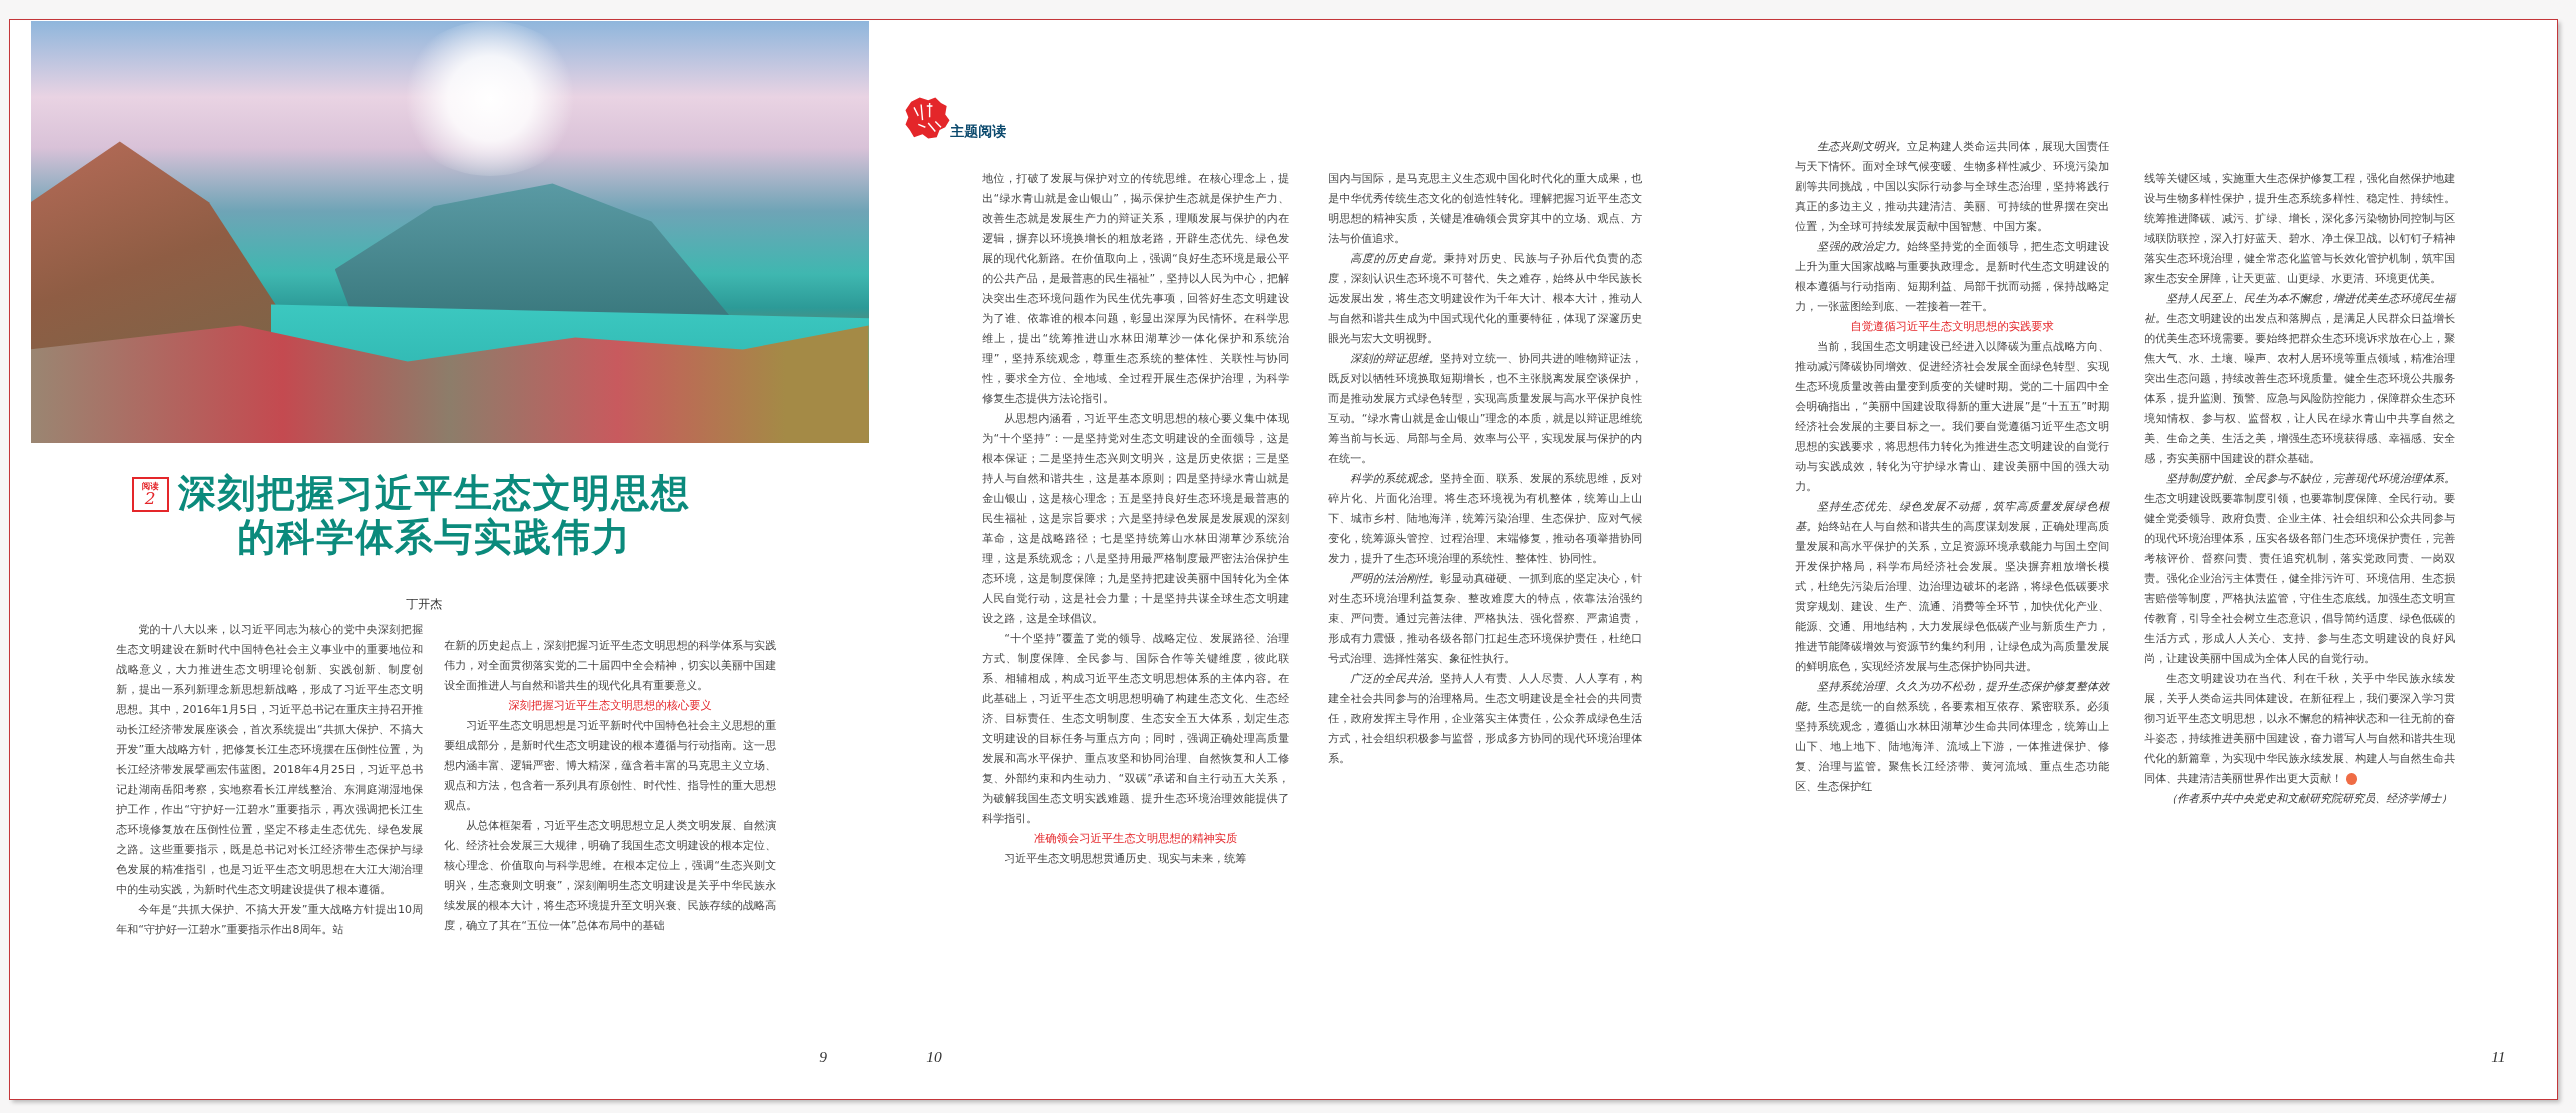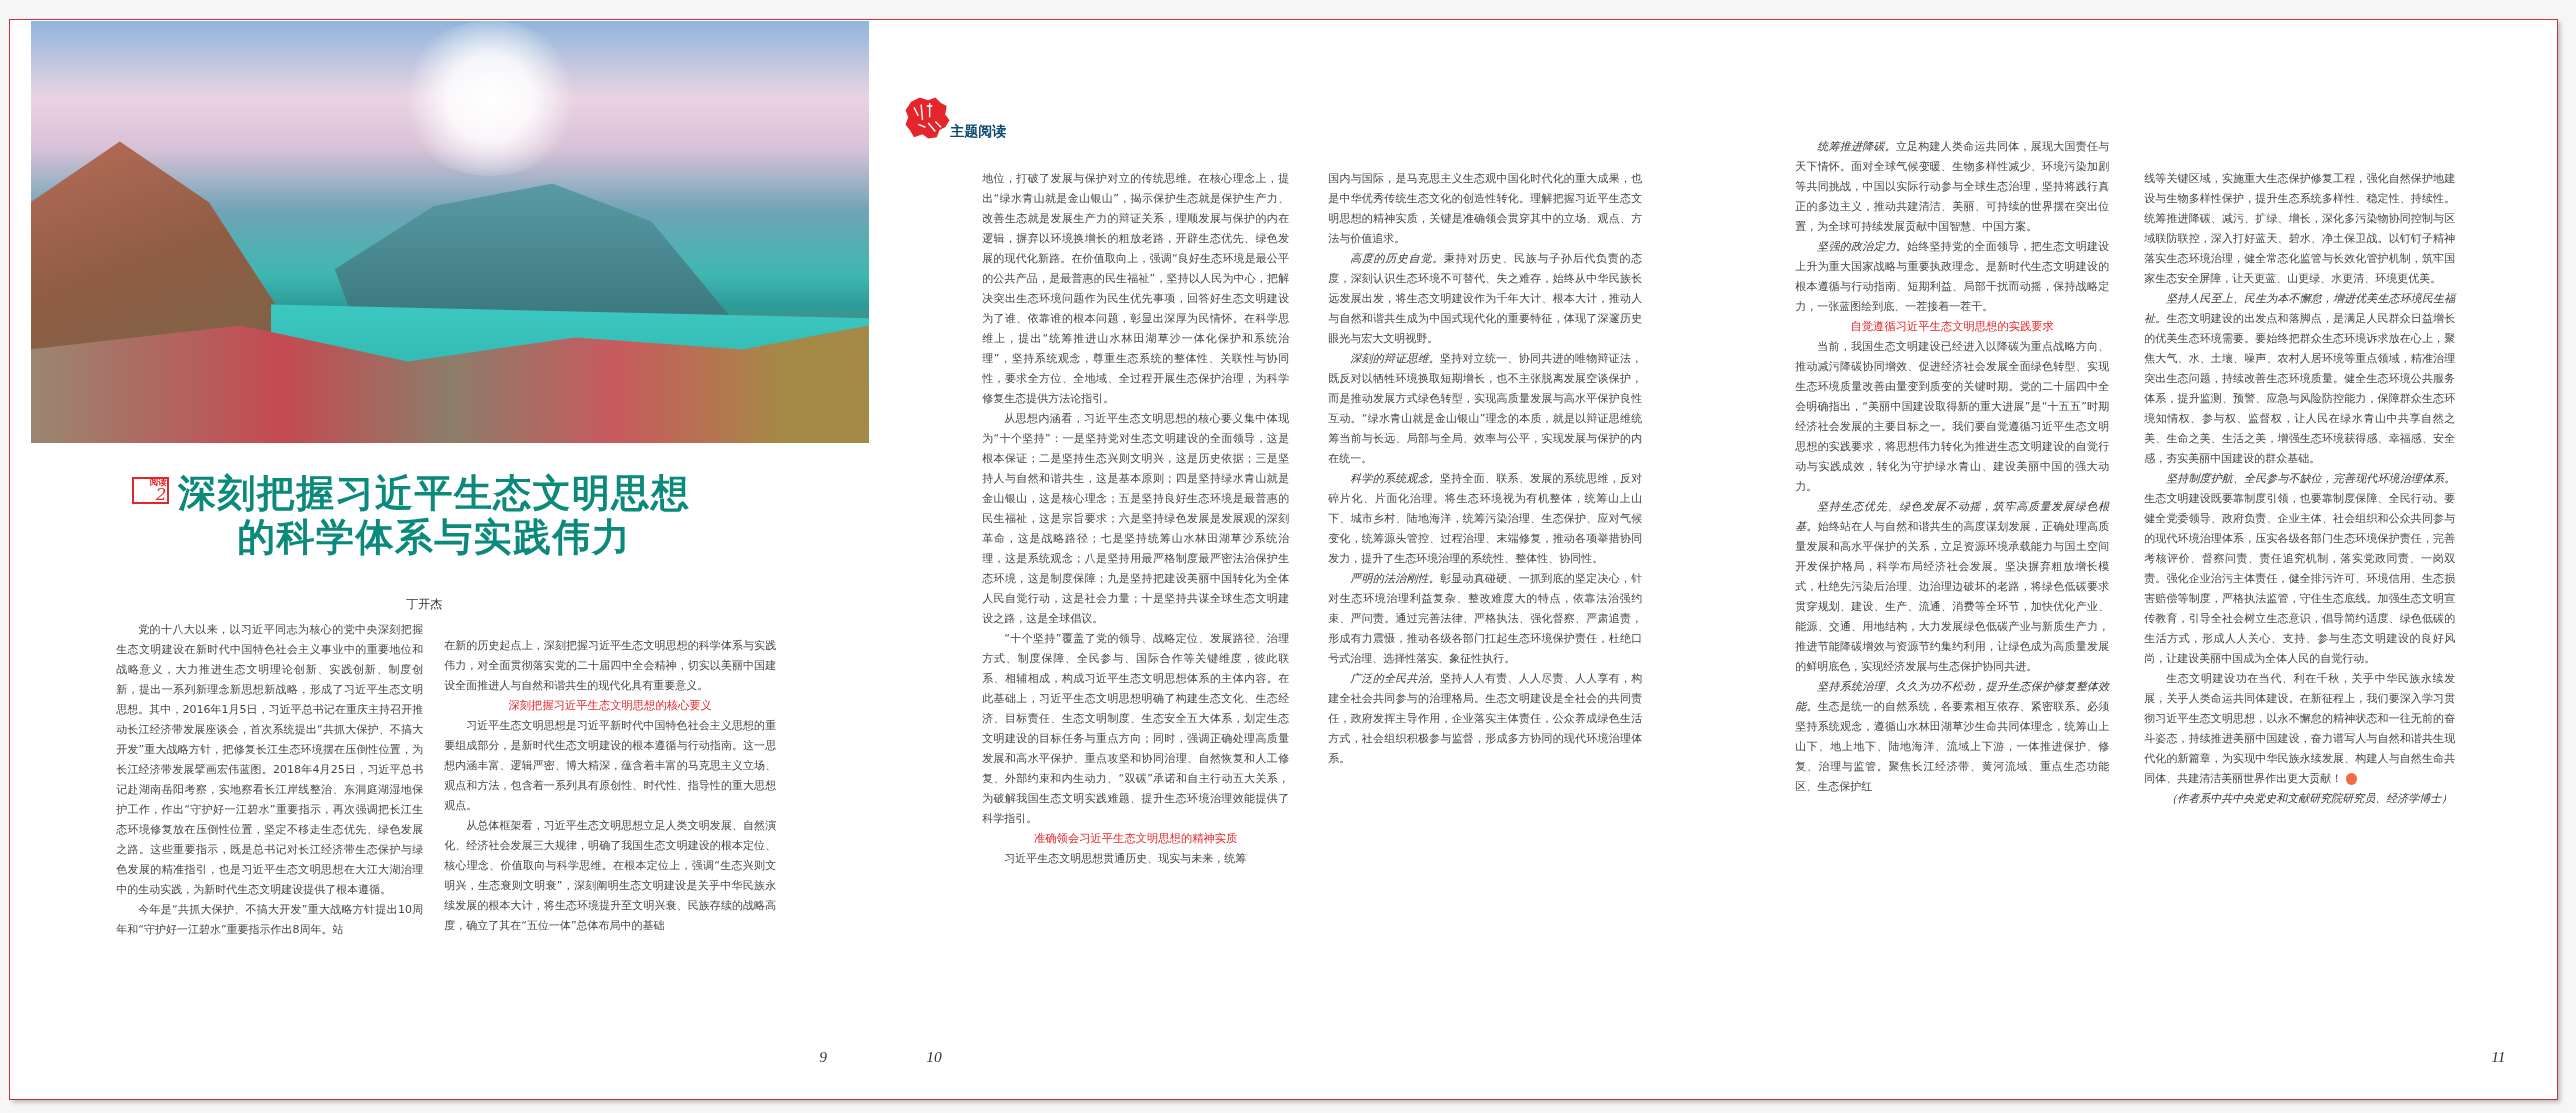--- a/index.html
+++ b/index.html
@@ -17,22 +17,22 @@
                   background:linear-gradient(180deg,#5a9aa4,#2d6b6e); clip-path:polygon(0 45%,25% 12%,55% 0,80% 20%,100% 70%,90% 100%,10% 100%); }
   .photo .river { position:absolute; left:240px; top:283px; width:607px; height:141px;
                   background:linear-gradient(180deg,#3cc8c0,#26a9a6); clip-path:polygon(0 0,100% 10%,100% 60%,70% 80%,30% 100%,0 100%); }
   .photo .fg { position:absolute; left:0; top:304px; width:838px; height:120px;
                background:linear-gradient(90deg,#9a8672,#c44a50 30%,#8d7d6a 50%,#c85a5e 70%,#a48a46 90%); clip-path:polygon(0 20%,25% 0,45% 30%,65% 10%,85% 20%,100% 0,100% 100%,0 100%); }
   .page { position:absolute; top:0; height:1079px; }
   .p9 { left:0; width:859px; }
   .p10 { left:859px; width:855px; }
   .p11 { left:1714px; width:833px; }
   .title-block { position:absolute; left:113px; top:451px; width:622px; text-align:center; }
-  .read-badge { position:absolute; left:8.5px; top:5.7px; width:37px; height:27px; border:2.1px solid #e4262a; box-sizing:border-box;
-                display:flex; flex-direction:column; align-items:flex-end; justify-content:center; }
+  .read-badge { position:absolute; left:8.5px; top:5.7px; width:37px; height:35px; border:2.1px solid #e4262a; box-sizing:border-box;
+                display:flex; flex-direction:column; align-items:center; justify-content:center; }
   .read-badge .t { color:#e4262a; font-size:8.5px; font-weight:bold; line-height:9.2px; }
   .read-badge .n { color:#e4262a; font-family:"DejaVu Serif",serif; font-style:italic; font-size:17px; line-height:15.5px; }
   .title { color:#0b8a7c; font-weight:bold; font-size:38px; line-height:44px; letter-spacing:1.4px;
            font-family:"DejaVu Sans",sans-serif; }
   .author { position:absolute; left:396px; top:569px; font-family:"DejaVu Serif",serif; font-size:12px; color:#333;margin-top:7px; }
   .col { position:absolute; font-size:11px; line-height:20px; color:#444; text-align:justify; }
   .col p { margin:0; text-indent:2em; }
   .col p.noindent { text-indent:0;margin-top:16px; }
   .col .kw { font-family:"DejaVu Serif",serif; font-style:italic; color:#333; }
   .subhead { color:#e4262a; font-size:11.3px; font-weight:normal; text-align:center; margin:11.3px 0 8.5px 0; text-indent:0 !important; }
@@ -102,21 +102,21 @@
       <p><span class="kw">科学的系统观念。</span><span>坚持全面、联系、发展的系统思维，反对碎片化、片面化治理。将生态环境视为有机整体，统筹山上山下、城市乡村、陆地海洋，统筹污染治理、生态保护、应对气候变化，统筹源头管控、过程治理、末端修复，推动各项举措协同发力，提升了生态环境治理的系统性、整体性、协同性。</span></p>
       <p><span class="kw">严明的法治刚性。</span><span>彰显动真碰硬、一抓到底的坚定决心，针对生态环境治理利益复杂、整改难度大的特点，依靠法治强约束、严问责。通过完善法律、严格执法、强化督察、严肃追责，形成有力震慑，推动各级各部门扛起生态环境保护责任，杜绝口号式治理、选择性落实、象征性执行。</span></p>
       <p><span class="kw">广泛的全民共治。</span><span>坚持人人有责、人人尽责、人人享有，构建全社会共同参与的治理格局。生态文明建设是全社会的共同责任，政府发挥主导作用，企业落实主体责任，公众养成绿色生活方式，社会组织积极参与监督，形成多方协同的现代环境治理体系。</span></p>
     </div>
 
     <div class="pagenum" style="left:57px; top:1028px;">10</div>
   </div>
 
   <div class="page p11">
     <div class="col" style="left:71px; top:117px; width:314px;">
-      <p><span class="kw">统筹推进降碳。</span><span>立足构建人类命运共同体，展现大国责任与天下情怀。面对全球气候变暖、生物多样性减少、环境污染加剧等共同挑战，中国以实际行动参与全球生态治理，坚持将践行真正的多边主义，推动共建清洁、美丽、可持续的世界摆在突出位置，为全球可持续发展贡献中国智慧、中国方案。</span></p>
+      <p><span class="kw">生态兴则文明兴。</span><span>立足构建人类命运共同体，展现大国责任与天下情怀。面对全球气候变暖、生物多样性减少、环境污染加剧等共同挑战，中国以实际行动参与全球生态治理，坚持将践行真正的多边主义，推动共建清洁、美丽、可持续的世界摆在突出位置，为全球可持续发展贡献中国智慧、中国方案。</span></p>
       <p><span class="kw">坚强的政治定力。</span><span>始终坚持党的全面领导，把生态文明建设上升为重大国家战略与重要执政理念。是新时代生态文明建设的根本遵循与行动指南、短期利益、局部干扰而动摇，保持战略定力，一张蓝图绘到底、一茬接着一茬干。</span></p>
       <p class="subhead">自觉遵循习近平生态文明思想的实践要求</p>
       <p>当前，我国生态文明建设已经进入以降碳为重点战略方向、推动减污降碳协同增效、促进经济社会发展全面绿色转型、实现生态环境质量改善由量变到质变的关键时期。党的二十届四中全会明确指出，“美丽中国建设取得新的重大进展”是“十五五”时期经济社会发展的主要目标之一。我们要自觉遵循习近平生态文明思想的实践要求，将思想伟力转化为推进生态文明建设的自觉行动与实践成效，转化为守护绿水青山、建设美丽中国的强大动力。</p>
       <p><span class="kw">坚持生态优先、绿色发展不动摇，筑牢高质量发展绿色根基。</span><span>始终站在人与自然和谐共生的高度谋划发展，正确处理高质量发展和高水平保护的关系，立足资源环境承载能力与国土空间开发保护格局，科学布局经济社会发展。坚决摒弃粗放增长模式，杜绝先污染后治理、边治理边破坏的老路，将绿色低碳要求贯穿规划、建设、生产、流通、消费等全环节，加快优化产业、能源、交通、用地结构，大力发展绿色低碳产业与新质生产力，推进节能降碳增效与资源节约集约利用，让绿色成为高质量发展的鲜明底色，实现经济发展与生态保护协同共进。</span></p>
       <p><span class="kw">坚持系统治理、久久为功不松劲，提升生态保护修复整体效能。</span><span>生态是统一的自然系统，各要素相互依存、紧密联系。必须坚持系统观念，遵循山水林田湖草沙生命共同体理念，统筹山上山下、地上地下、陆地海洋、流域上下游，一体推进保护、修复、治理与监管。聚焦长江经济带、黄河流域、重点生态功能区、生态保护红</span></p>
     </div>
 
     <div class="col" style="left:420px; top:133px; width:311px;">
       <p class="noindent">线等关键区域，实施重大生态保护修复工程，强化自然保护地建设与生物多样性保护，提升生态系统多样性、稳定性、持续性。统筹推进降碳、减污、扩绿、增长，深化多污染物协同控制与区域联防联控，深入打好蓝天、碧水、净土保卫战。以钉钉子精神落实生态环境治理，健全常态化监管与长效化管护机制，筑牢国家生态安全屏障，让天更蓝、山更绿、水更清、环境更优美。</p>
       <p><span class="kw">坚持人民至上、民生为本不懈怠，增进优美生态环境民生福祉。</span><span>生态文明建设的出发点和落脚点，是满足人民群众日益增长的优美生态环境需要。要始终把群众生态环境诉求放在心上，聚焦大气、水、土壤、噪声、农村人居环境等重点领域，精准治理突出生态问题，持续改善生态环境质量。健全生态环境公共服务体系，提升监测、预警、应急与风险防控能力，保障群众生态环境知情权、参与权、监督权，让人民在绿水青山中共享自然之美、生命之美、生活之美，增强生态环境获得感、幸福感、安全感，夯实美丽中国建设的群众基础。</span></p>

